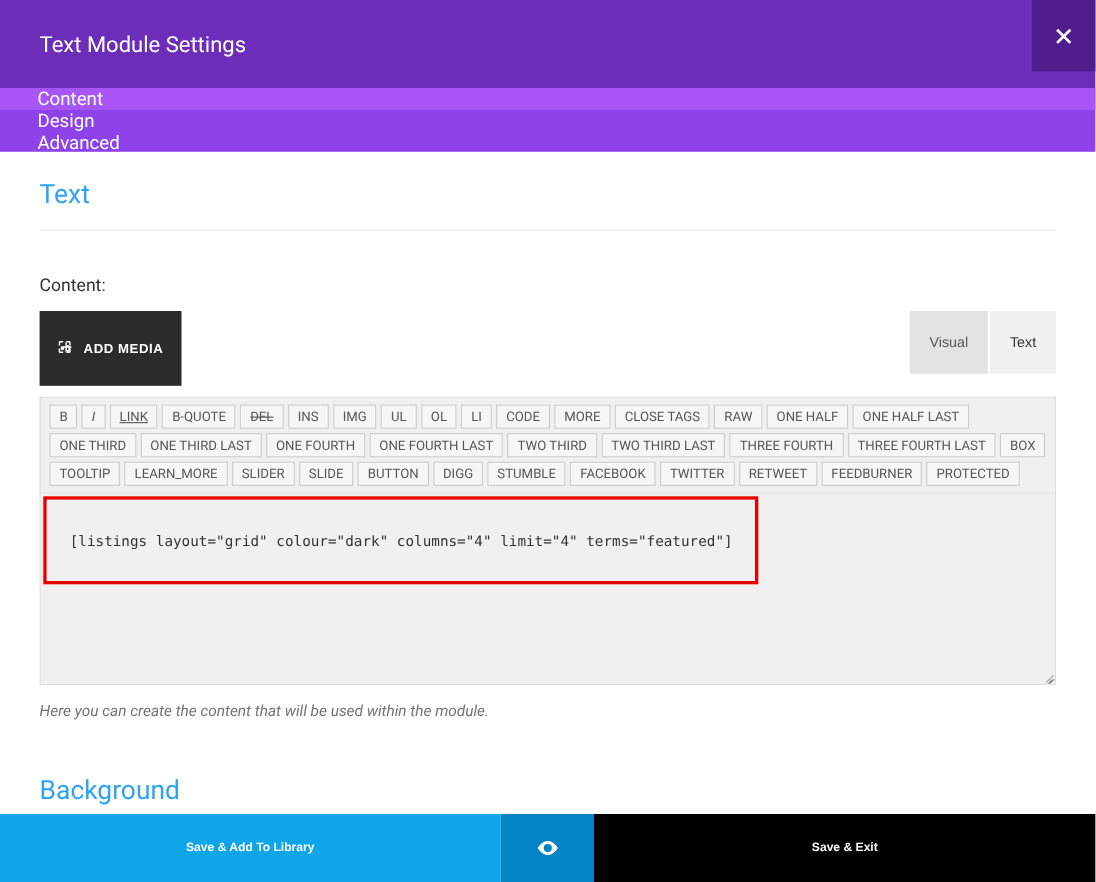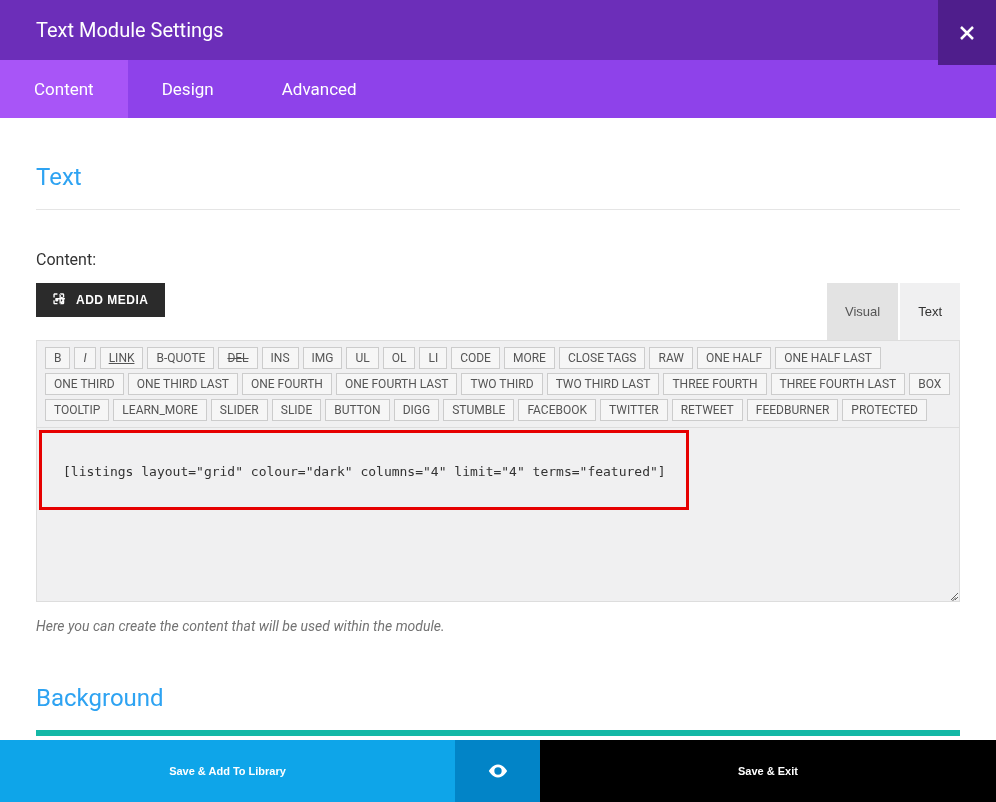--- a/index.html
+++ b/index.html
@@ -1,35 +1,35 @@
 <!DOCTYPE html>
 <html><head>
 <meta charset="utf-8">
 <style>
 * { box-sizing: border-box; margin: 0; padding: 0; }
 body { font-family: -apple-system, BlinkMacSystemFont, "Segoe UI", Roboto, Helvetica, Arial, sans-serif; background: #fff; width: 996px; height: 802px; overflow: hidden; position: relative; }
 
-.header { background: #6c2eb9; height: 60px; display: flex; align-items: center; padding: 0 36px; position: relative; }
+.header { background: #6c2eb9; height: 80px; display: flex; align-items: center; padding: 0 36px; position: relative; }
 .header-title { color: #fff; font-size: 20px; font-weight: 400; }
 .close-btn { position: absolute; right: 0; top: 0; width: 58px; height: 65px; background: #4f1e8c; display: flex; align-items: center; justify-content: center; cursor: pointer; }
 .close-btn svg { width: 16px; height: 16px; fill: #fff; }
 
-.tabs { background: #8e42ea; height: 58px; display: flex; align-items: stretch; }
+.tabs { background: #8e42ea; height: 58px; display: flex; align-items: stretch; flex-direction: column; }
 .tab { color: #fff; font-size: 17px; padding: 0 34px; display: flex; align-items: center; cursor: pointer; }
 .tab.active { background: #a855f7; }
 
 .content-area { position: absolute; top: 123px; bottom: 62px; left: 0; right: 0; overflow-y: auto; padding: 40px 36px 20px 36px; }
 .content-area::-webkit-scrollbar { width: 8px; }
 .content-area::-webkit-scrollbar-thumb { background: #6c2eb9; border-radius: 4px; }
 
 .section-heading { color: #2ea3f2; font-size: 24px; font-weight: 400; padding-bottom: 18px; border-bottom: 1px solid #e5e5e5; margin-bottom: 40px; }
 
 .field-label { color: #333; font-size: 16px; margin-bottom: 14px; }
 
-.add-media-btn { background: #2b2b2b; color: #fff; border: none; padding: 9px 16px; font-size: 12px; font-weight: bold; letter-spacing: 0.5px; display: inline-flex; align-items: center; gap: 8px; cursor: pointer; margin-bottom: 10px; }
+.add-media-btn { background: #2b2b2b; color: #fff; border: none; padding: 26px 16px; font-size: 12px; font-weight: bold; letter-spacing: 0.5px; display: inline-flex; align-items: center; gap: 8px; cursor: pointer; margin-bottom: 10px; }
 .add-media-btn svg { width: 16px; height: 16px; fill: #fff; }
 
 .editor-row { display: flex; justify-content: space-between; align-items: flex-start; }
 .editor-tabs { display: flex; gap: 2px; }
 .editor-tab { background: #e3e3e3; color: #555; padding: 21px 18px; font-size: 13px; cursor: pointer; border: none; }
 .editor-tab.active { background: #f0f0f1; color: #333; }
 
 .quicktags { background: #f0f0f1; padding: 6px 8px; display: flex; flex-wrap: wrap; gap: 4px; border: 1px solid #ddd; border-bottom: none; }
 .qtag { background: #f6f6f6; border: 1px solid #ccc; color: #555; font-size: 12px; padding: 3px 8px; cursor: pointer; font-family: inherit; }
 .qtag.italic { font-style: italic; }

